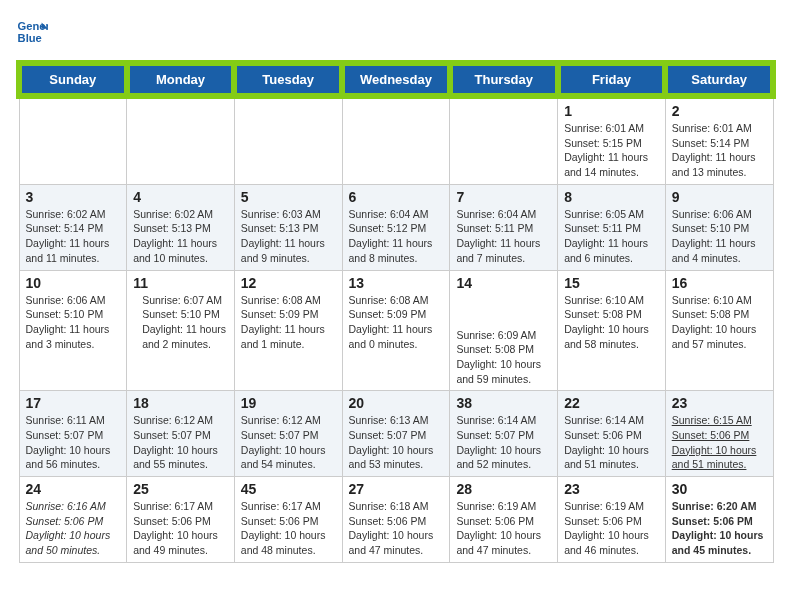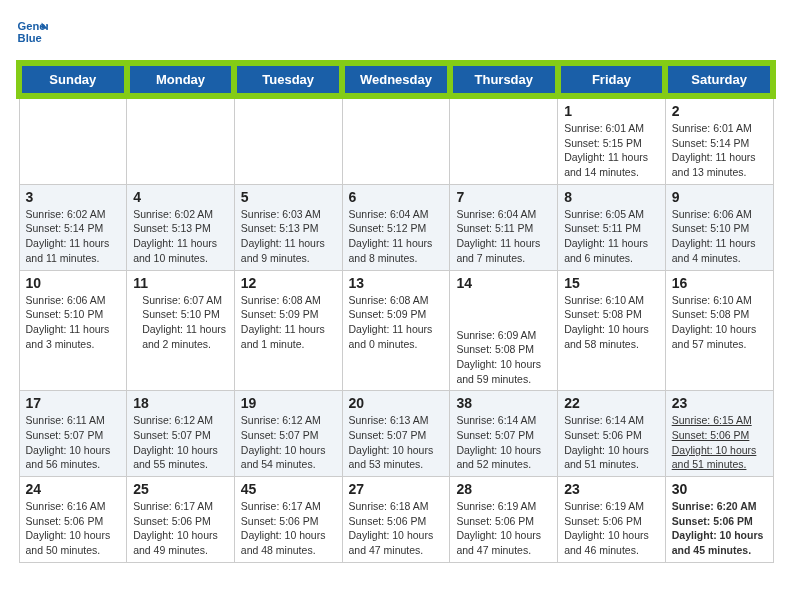--- a/index.html
+++ b/index.html
@@ -251,21 +251,21 @@
         <td>
           <span class="day-num">23</span>
           <div class="day-info" style="white-space: pre-line; text-decoration: underline;">Sunrise: 6:15 AM
 Sunset: 5:06 PM
 Daylight: 10 hours and 51 minutes.</div>
         </td>
       </tr>
       <tr>
         <td>
           <span class="day-num">24</span>
-          <div class="day-info" style="white-space: pre-line;">Sunrise: 6:16 AM
+          <div class="day-info" style="white-space: pre-line; font-style: italic;">Sunrise: 6:16 AM
 Sunset: 5:06 PM
 Daylight: 10 hours and 50 minutes.</div>
         </td>
         <td>
           <span class="day-num">25</span>
           <div class="day-info" style="white-space: pre-line;">Sunrise: 6:17 AM
 Sunset: 5:06 PM
 Daylight: 10 hours and 49 minutes.</div>
         </td>
         <td>

